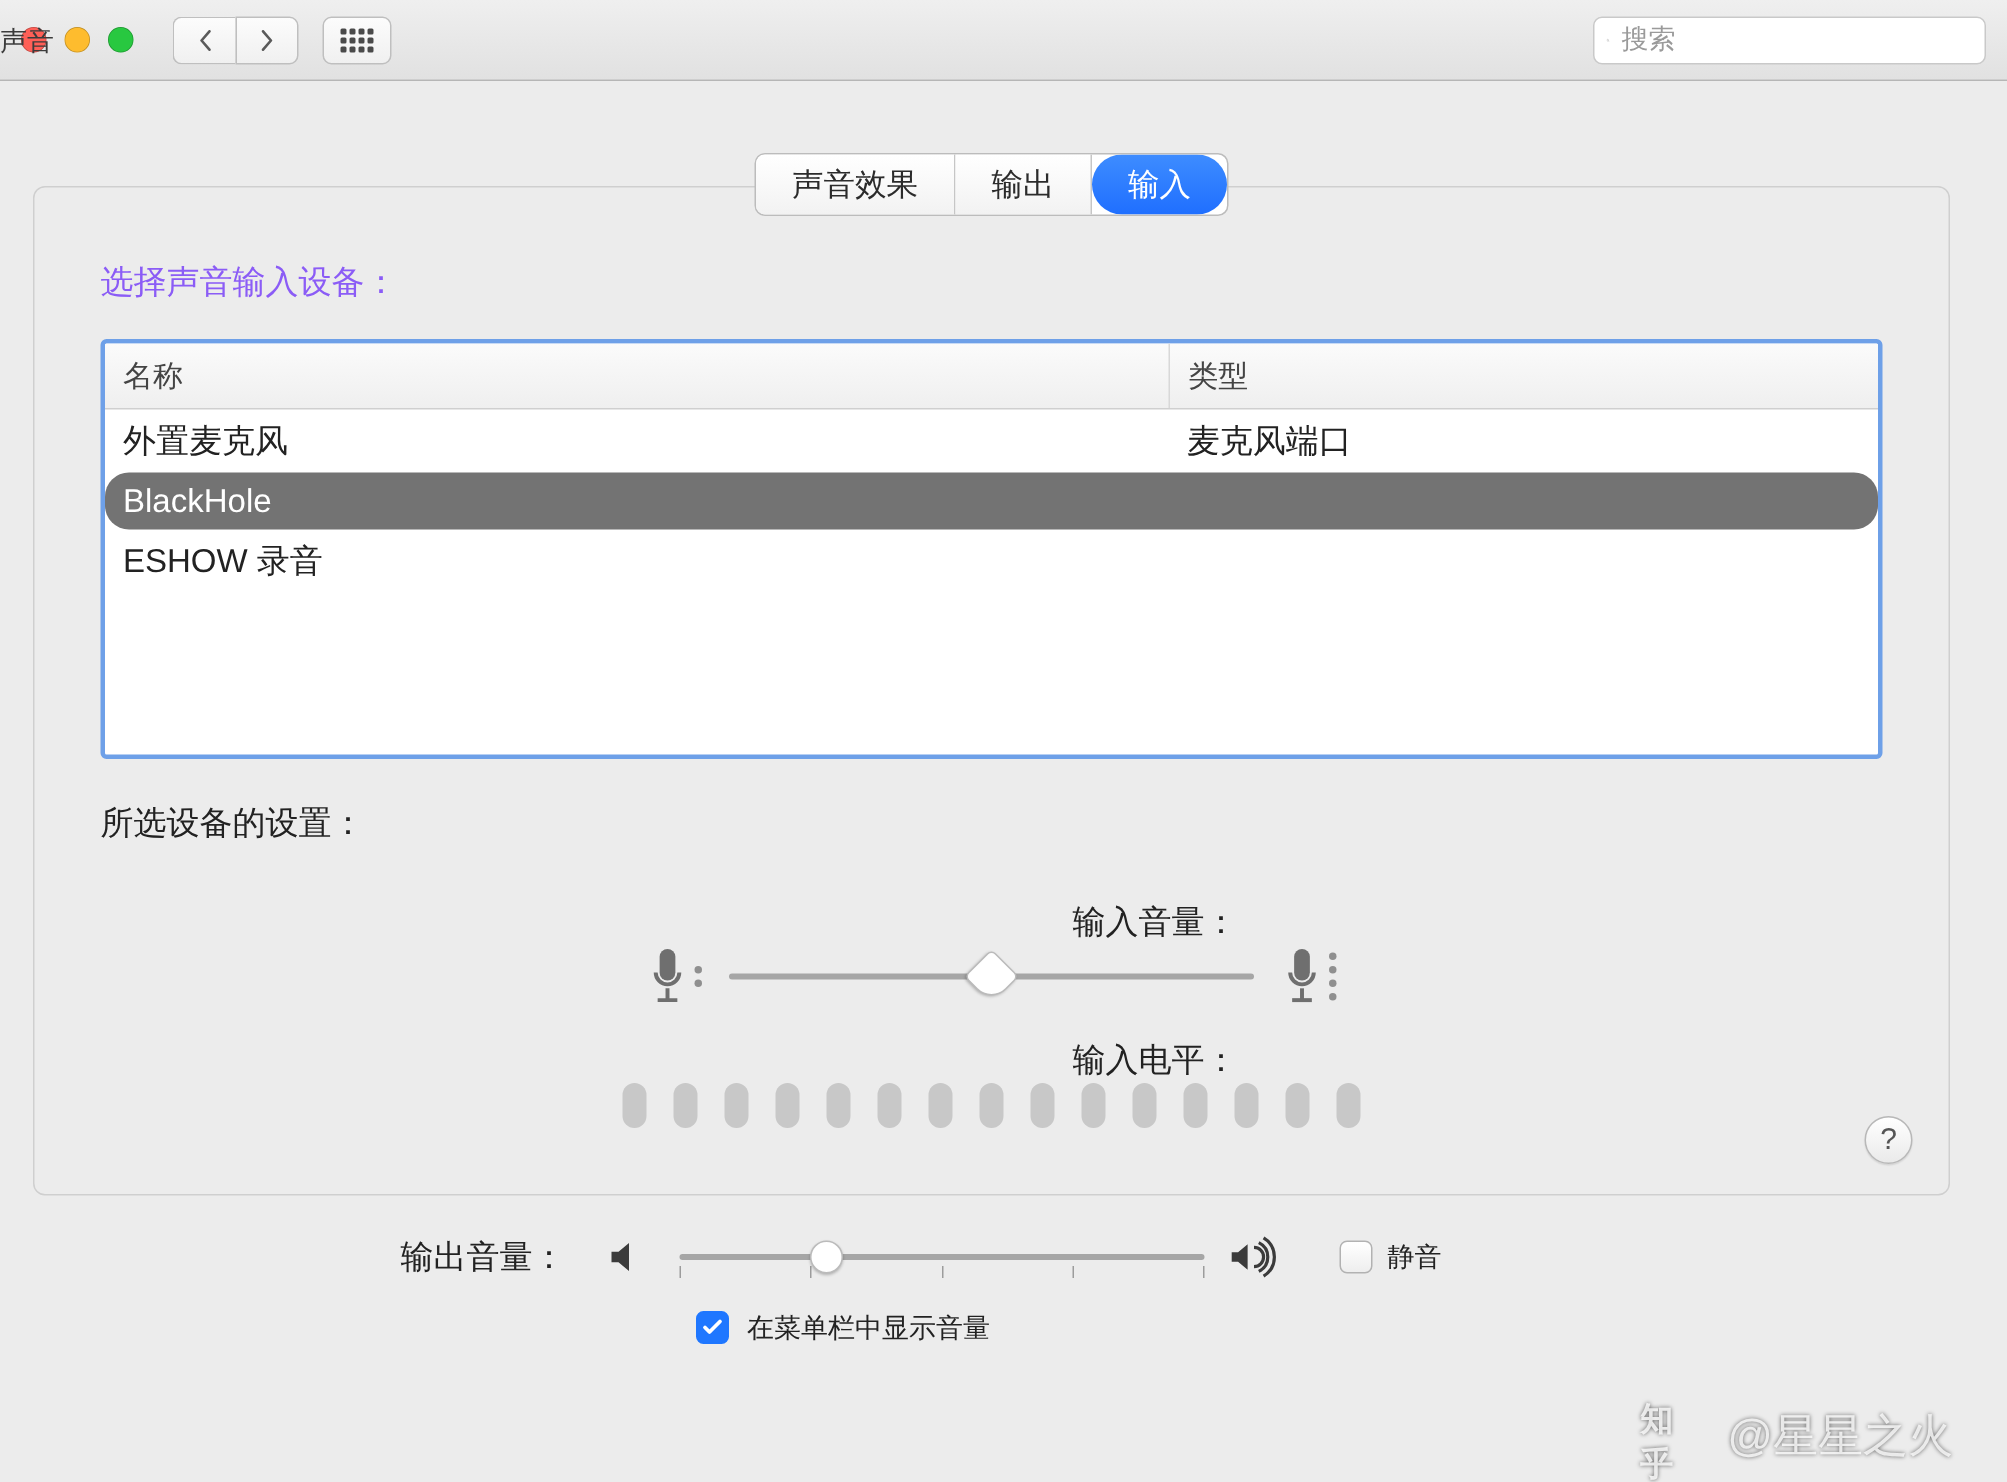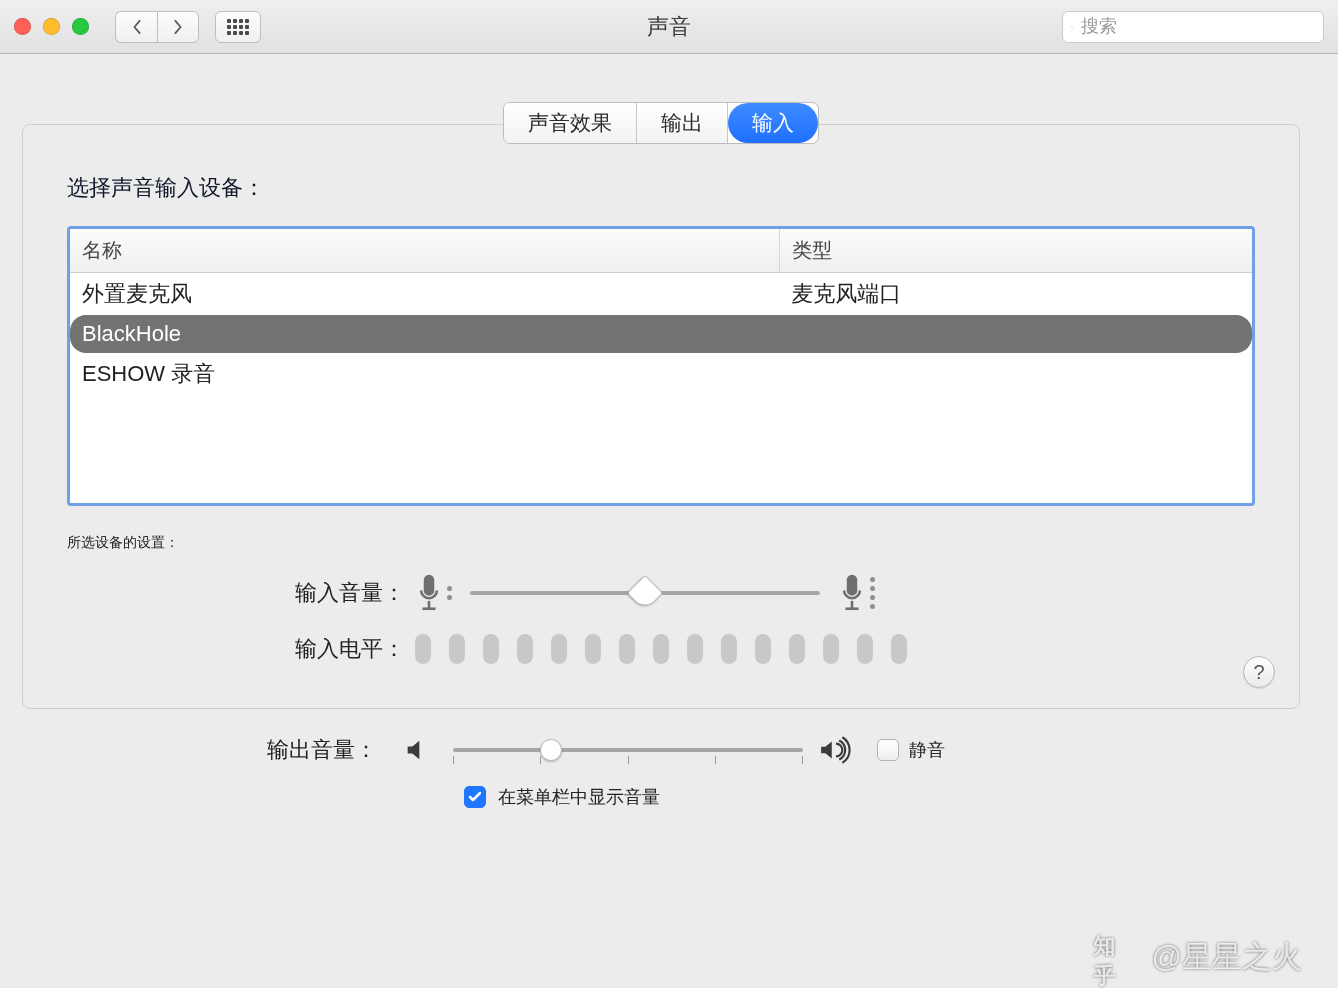--- a/index.html
+++ b/index.html
@@ -53,22 +53,22 @@
     display: flex; align-items: center; justify-content: center;
   }
   .grid-icon {
     width: 22px; height: 16px;
     display: grid; grid-template-columns: repeat(4, 1fr); grid-template-rows: repeat(3, 1fr);
     gap: 2px;
   }
   .grid-icon span { background: #4a4a4a; border-radius: 1px; }
 
   .window-title {
-    position: absolute; left: 0; right: 0; text-align: center;
-    font-size: 22px; color: #3b3b3b; font-weight: 400; pointer-events: none;
+    position: absolute; left: 0; right: 0; 
+    font-size: 18px; color: #3b3b3b; font-weight: 400; pointer-events: none;
   }
 
   .search-wrap {
     margin-left: auto;
     width: 262px; height: 32px;
     background: #fff;
     border: 1px solid #c9c9c9;
     border-radius: 6px;
     display: flex; align-items: center;
     padding: 0 8px;
@@ -114,21 +114,21 @@
   .panel {
     margin-top: -20px;
     background: #ececec;
     border: 1px solid #cfcfcf;
     border-radius: 8px;
     padding: 40px 44px 24px 44px;
     position: relative;
   }
 
   .section-label {
-    font-size: 22px; color: #0f172a; margin: 8px 0 14px 0;
+    font-size: 22px; color: #8b5cf6; margin: 8px 0 14px 0;
   }
 
   
   .device-table {
     border: 3px solid #6ea0e8;
     border-radius: 4px;
     background: #fff;
     height: 280px;
     overflow: hidden;
     margin-top: 23px;
@@ -147,23 +147,23 @@
     font-size: 22px;
     border-radius: 16px;
   }
   .dt-row .col-name, .dt-row .col-type { padding: 6px 12px; border-left: none; }
   .dt-row.selected {
     background: #737373;
     color: #fff;
   }
 
   
-  .settings-label { font-size: 14px; margin: 28px 0 20px 0; }
+  .settings-label { font-size: 22px; margin: 28px 0 36px 0; }
   .row {
-    display: flex; align-items: center; margin: 20px 0;
+    display: flex; align-items: center; margin: 20px 0; flex-direction: column;
   }
   .row-label {
     width: 348px; text-align: right; font-size: 22px; padding-right: 10px;
   }
 
   
   .vol-cluster {
     display: flex; align-items: center; gap: 14px;
   }
   .slider-track {
@@ -213,21 +213,21 @@
     display: flex; align-items: center; margin-top: 26px; gap: 16px;
   }
   .footer-row .row-label { width: 365px; }
   .speaker-low, .speaker-high { width: 34px; height: 30px; display: flex; align-items: center; }
   .out-slider { position: relative; width: 350px; height: 4px; background: #a6a6a6; border-radius: 2px; }
   .out-ticks {
     display: flex; justify-content: space-between; width: 350px; position: absolute; left: 0; top: 8px;
   }
   .out-ticks span { width: 1px; height: 8px; background: #9c9c9c; }
   .mute-chk {
-    display: flex; align-items: center; gap: 10px; margin-left: 8px;
+    display: flex; align-items: center; gap: 10px; margin-left: 24px;
   }
   .chkbox {
     width: 22px; height: 22px; border: 1px solid #b2b2b2; border-radius: 5px;
     background: linear-gradient(#fff, #eee);
     display: flex; align-items: center; justify-content: center;
   }
 
   .menu-row {
     display: flex; align-items: center; gap: 12px; margin-top: 20px; margin-left: 442px;
   }

